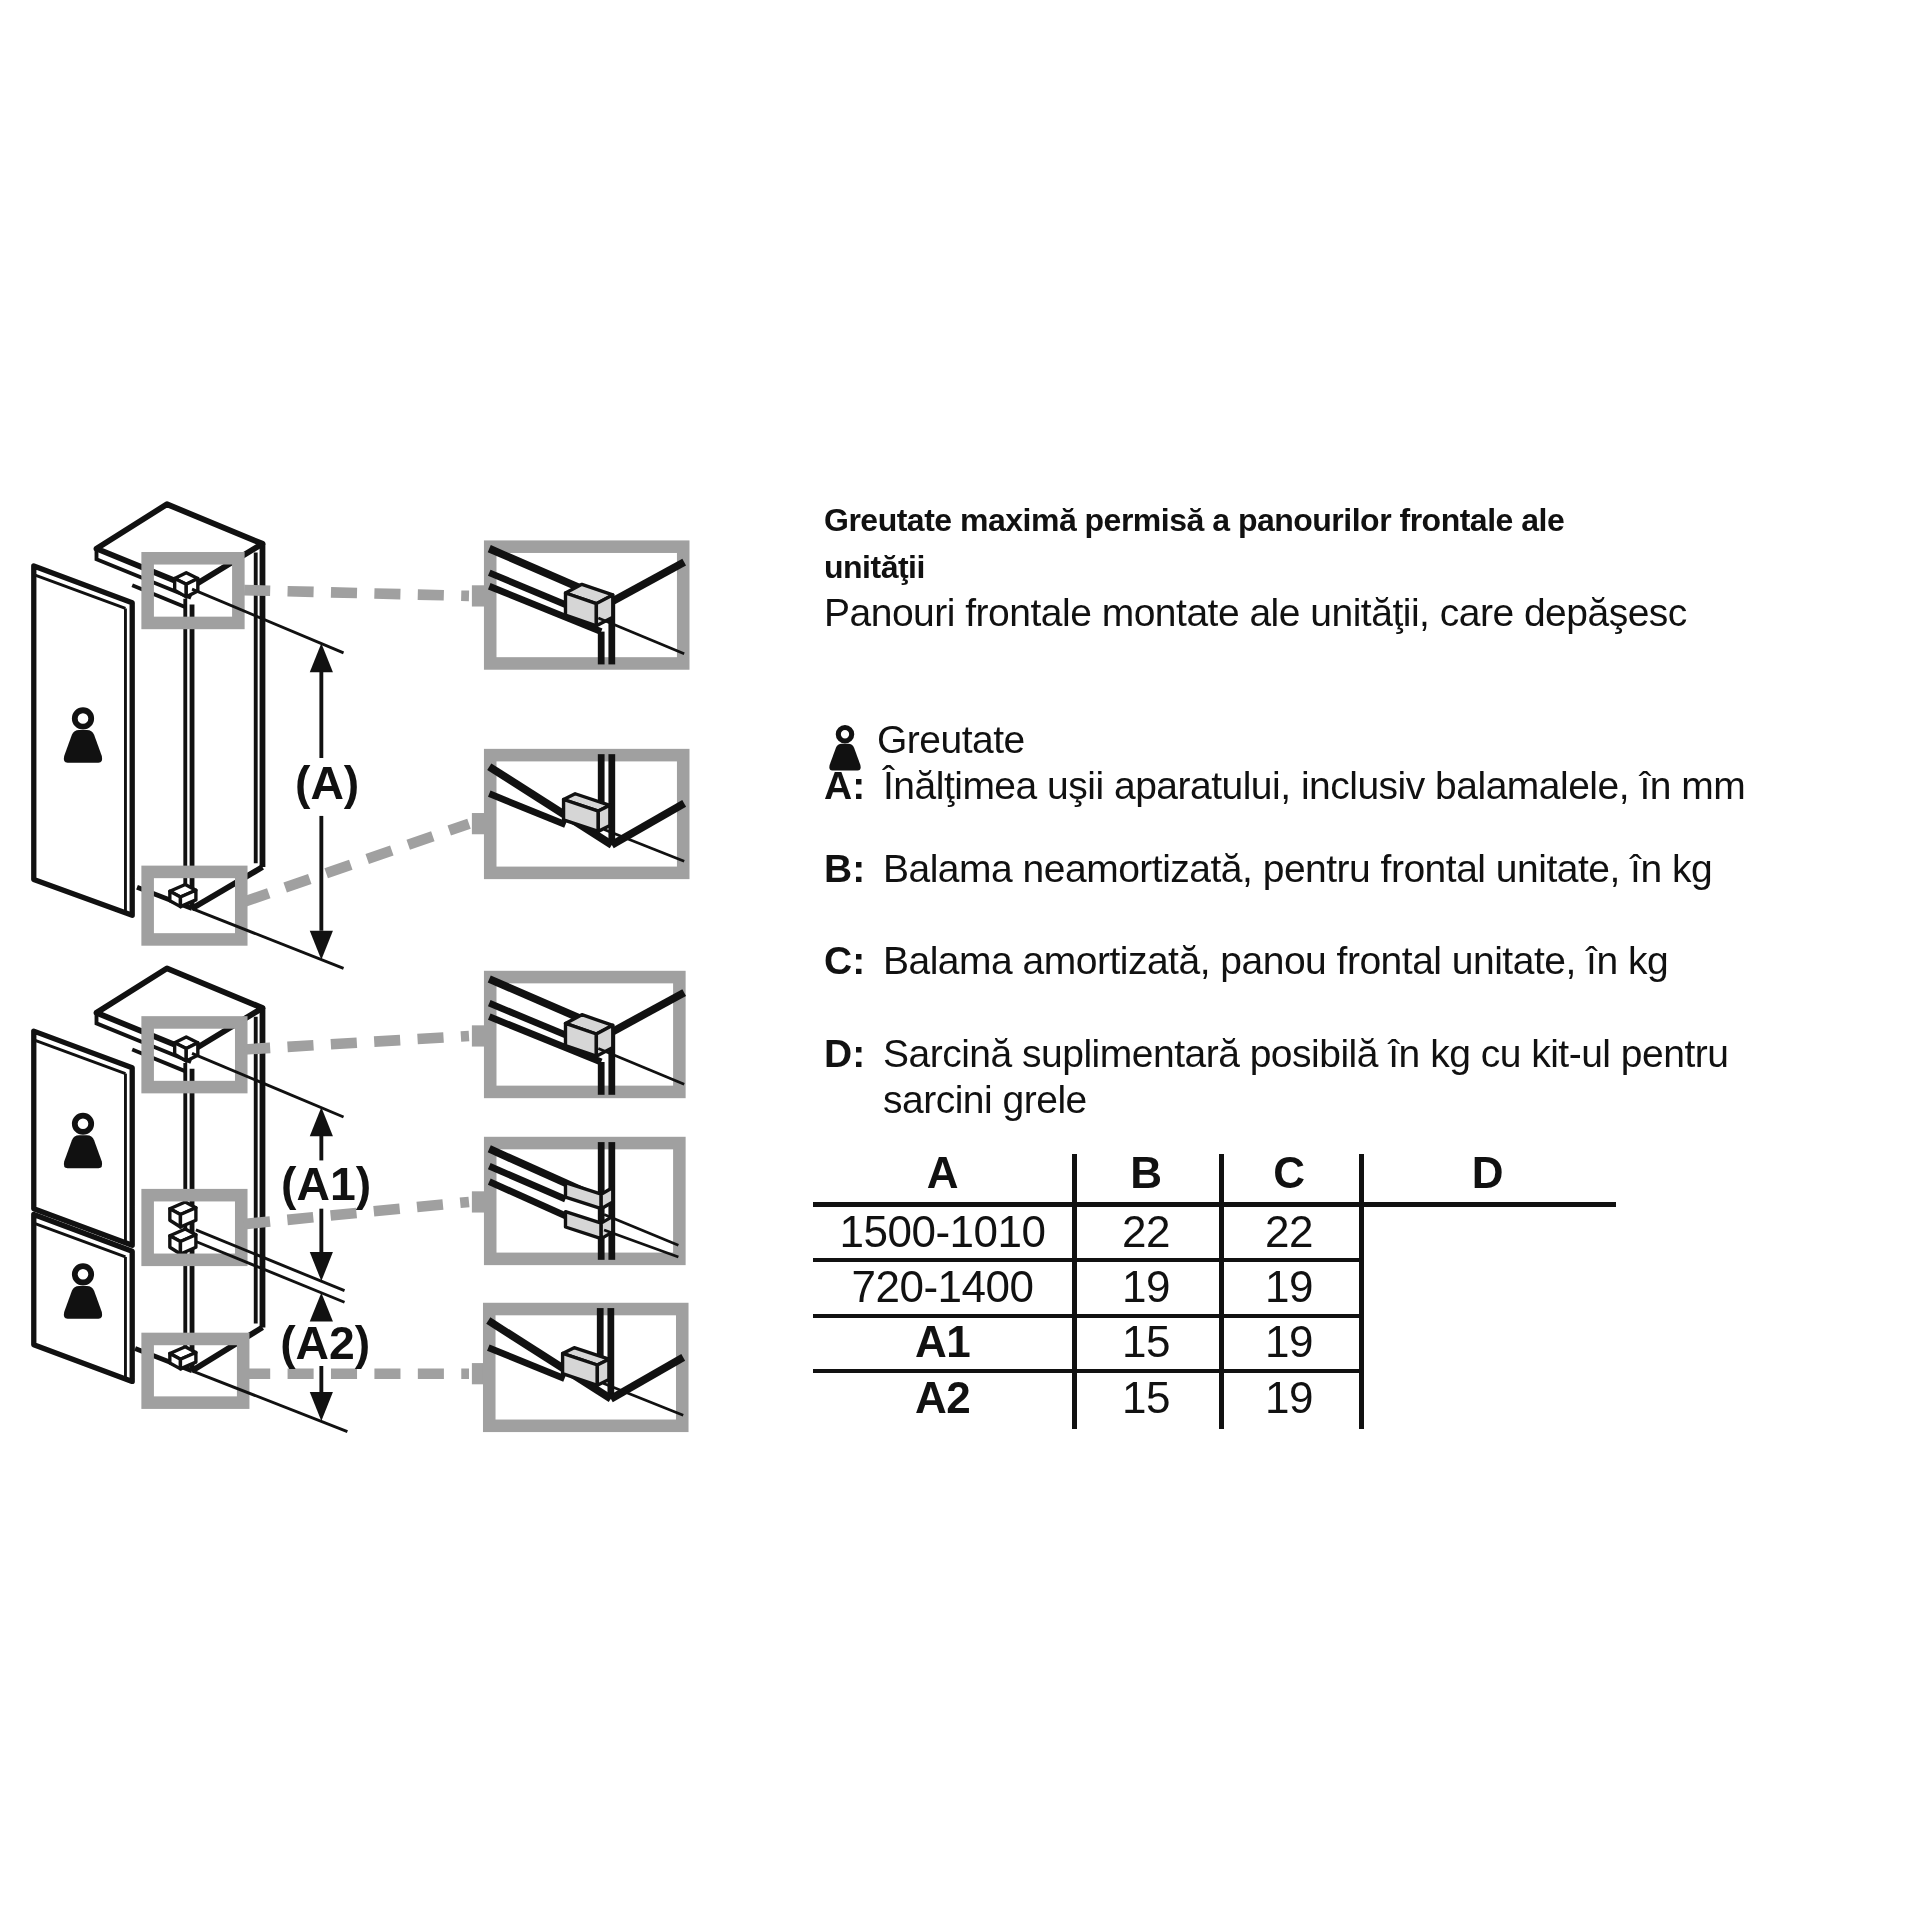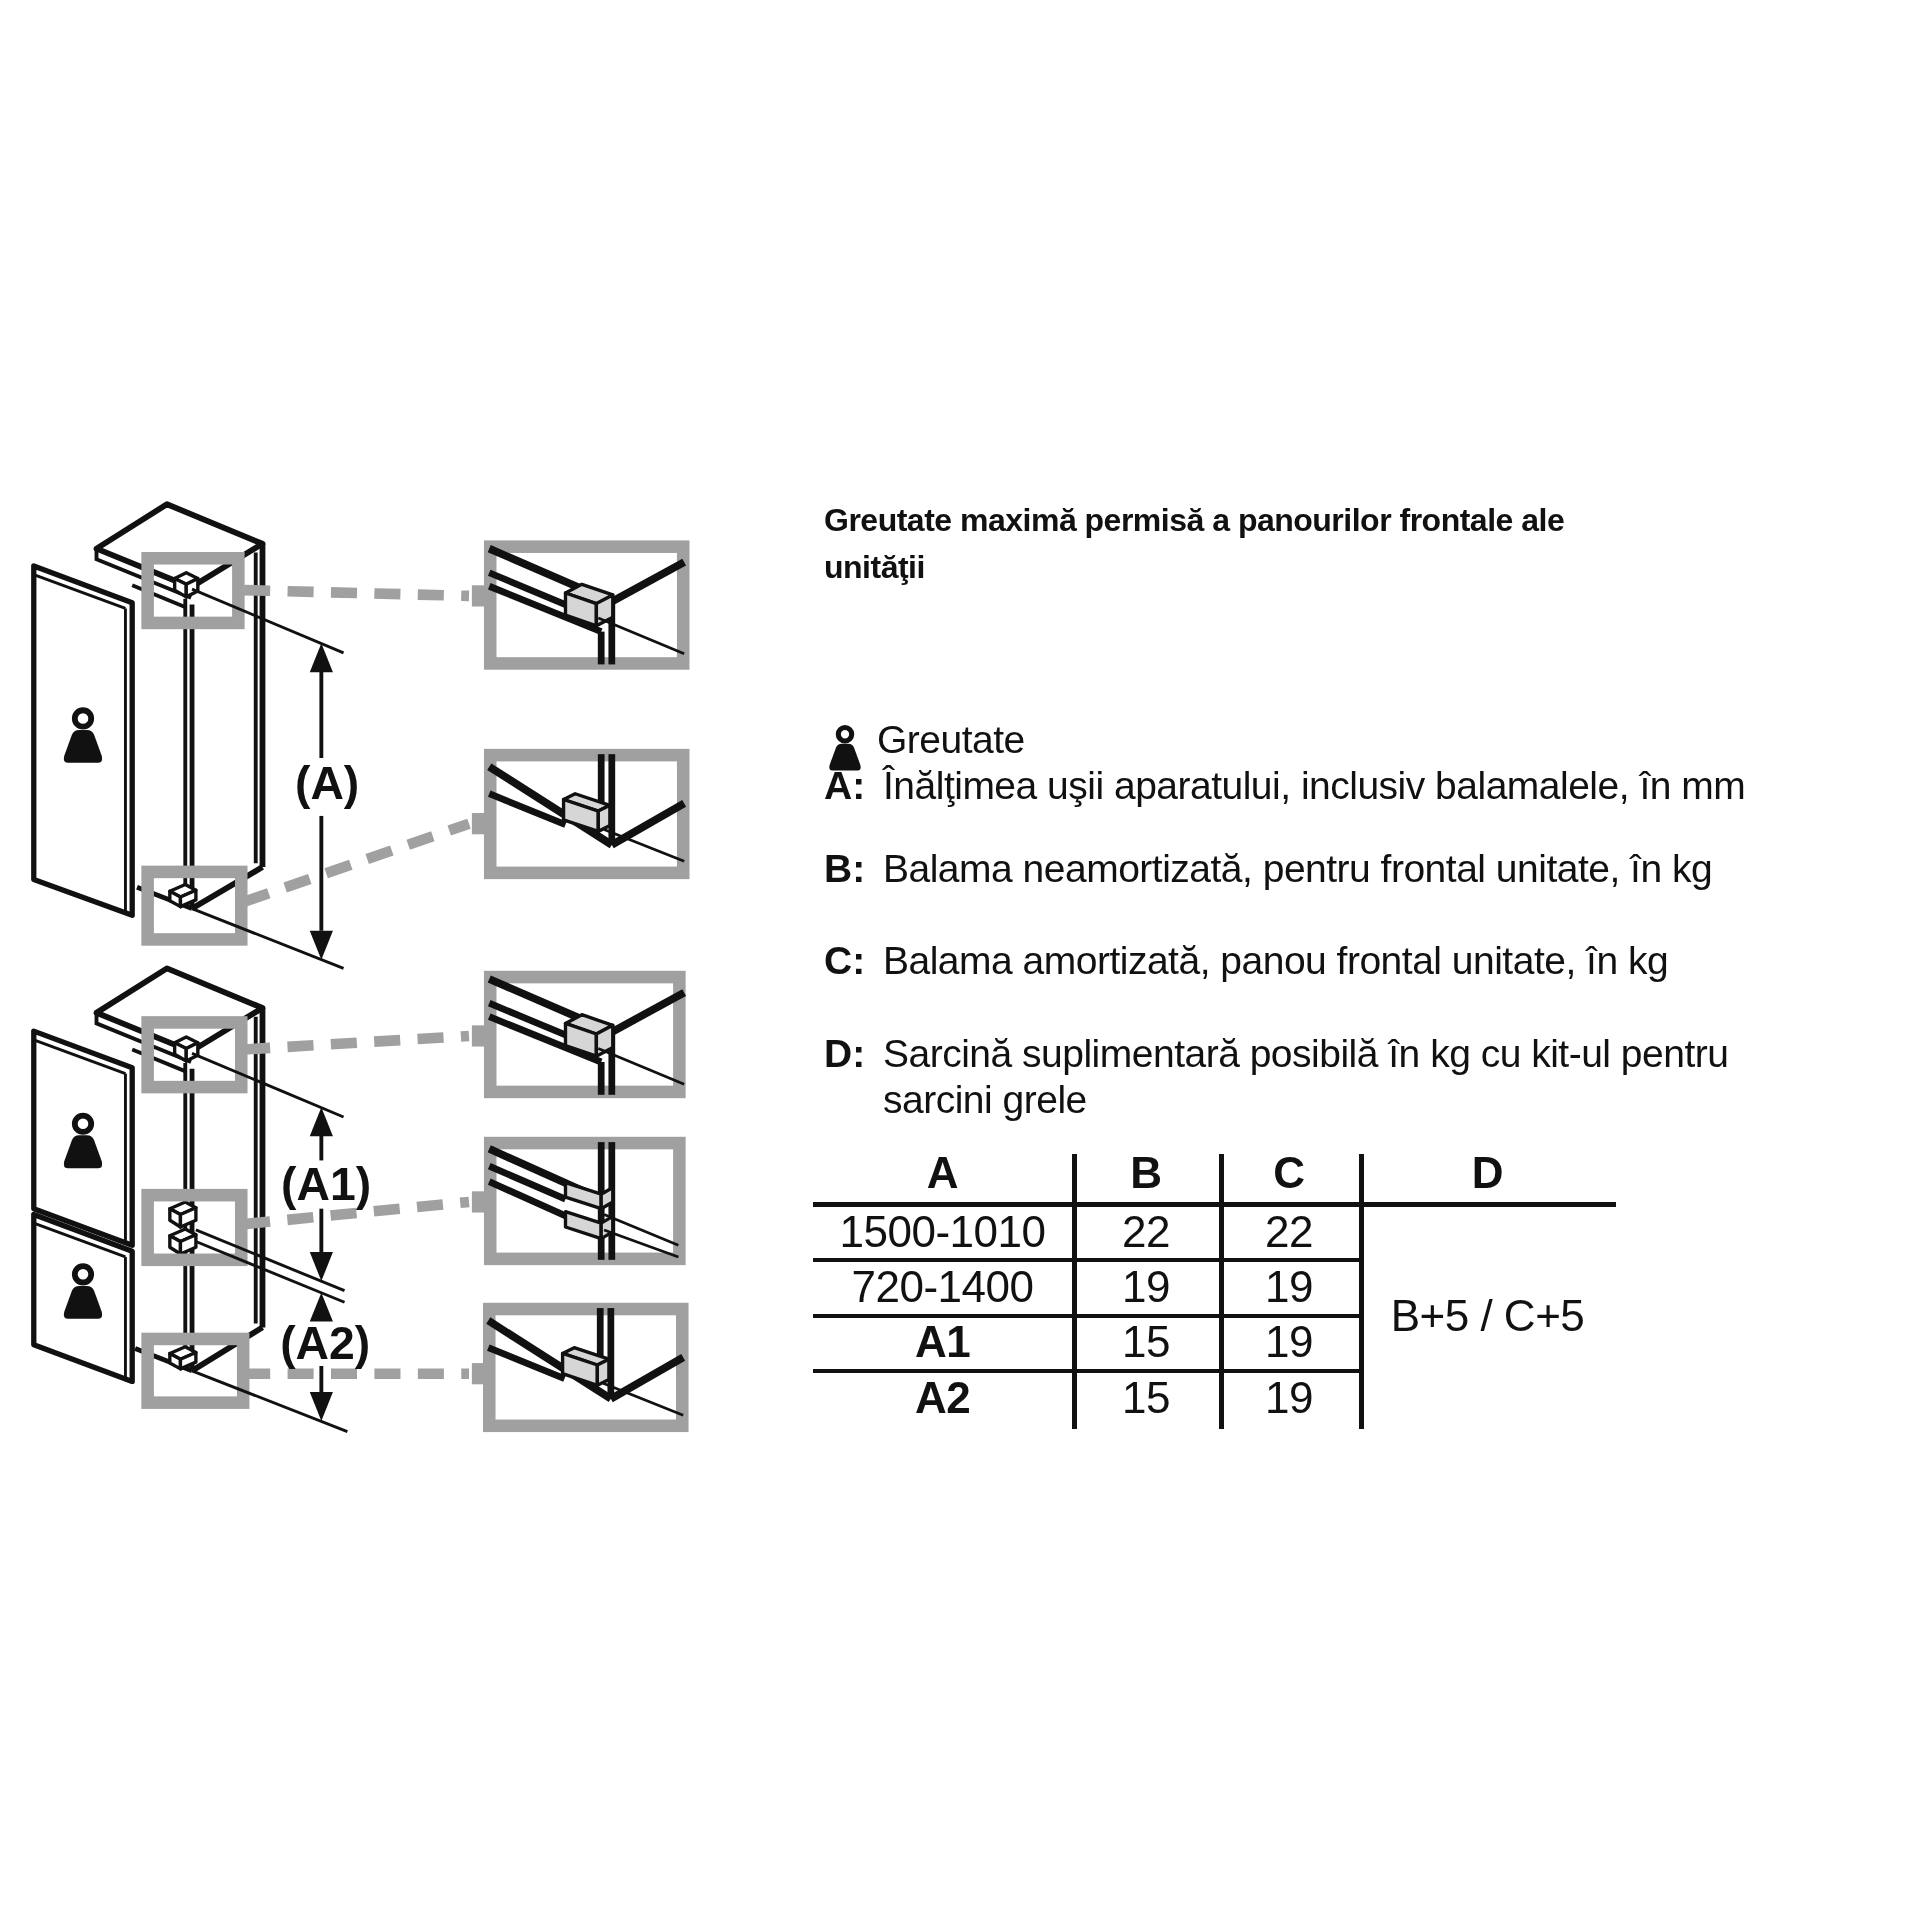--- a/index.html
+++ b/index.html
@@ -216,20 +216,21 @@
     </g>
     <g>
       <rect class="insframe" x="507" y="1356" width="200" height="121"></rect>
       <use href="#insBot" transform="translate(507,1356)"></use>
     </g>
   </svg>
 
   <div class="txt bold title-line" style="left:824px;top:498px">Greutate maximă permisă a panourilor frontale ale</div>
   <div class="txt bold title-line" style="left:824px;top:545px">unităţii</div>
 
+  <div class="txt" style="left:824px;top:591px">Panouri frontale montate ale unităţii, care depăşesc</div>
 
   <svg class="abs" style="left:820px;top:716px" width="50" height="60" viewBox="-26 -36 52 62">
     <g transform="scale(0.82)">
       <circle cx="0" cy="-21" r="8.5" fill="#fff" stroke="#111" stroke-width="6.5"></circle>
       <path d="M-16,25 Q-21,25 -19.5,18 L-11.5,-4 Q-9.5,-9 -4,-9 L4,-9 Q9.5,-9 11.5,-4 L19.5,18 Q21,25 16,25 Z" fill="#111"></path>
     </g>
   </svg>
   <div class="legend-text" style="left:877px;top:718px">Greutate</div>
 
   <div>
@@ -274,17 +275,16 @@
     <div class="cell col-c row2">19</div>
 
     <div class="cell col-a row3 bold">A1</div>
     <div class="cell col-b row3">15</div>
     <div class="cell col-c row3">19</div>
 
     <div class="cell col-a row4 bold">A2</div>
     <div class="cell col-b row4">15</div>
     <div class="cell col-c row4">19</div>
 
-    <div class="dmerge">B+5 / C+5</div>
   </div>
 
 </div>
 
 
 </body></html>

